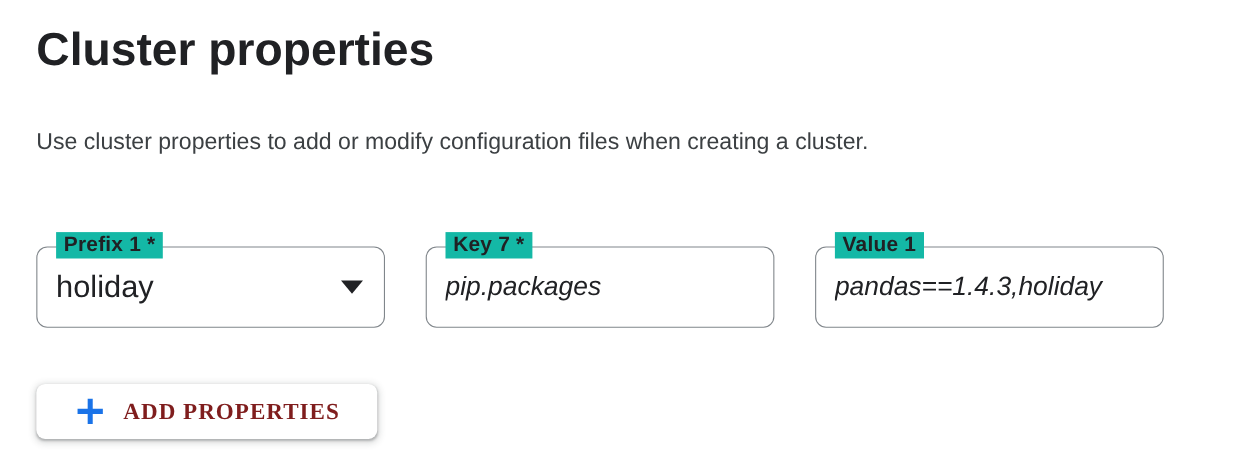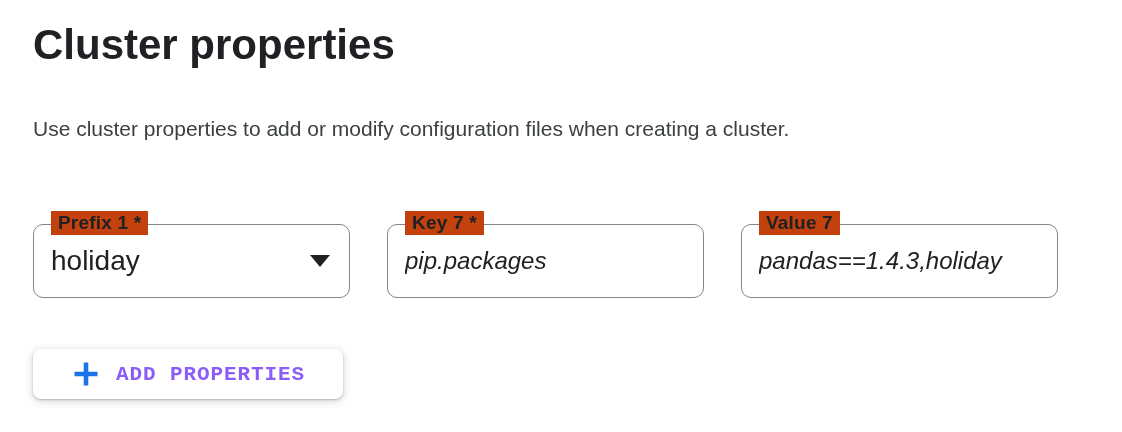--- a/index.html
+++ b/index.html
@@ -39,21 +39,21 @@
     border-radius: 10px;
     background: #ffffff;
     display: flex;
     align-items: center;
     padding: 0 11px 0 17px;
   }
   .field-label {
     position: absolute;
     top: -14px;
     left: 17px;
-    background: #c2410c;
+    background: #14b8a6;
     padding: 0 7px;
     font-size: 19px;
     font-weight: 700;
     line-height: 24px;
     color: #202124;
     letter-spacing: 0.2px;
     white-space: nowrap;
   }
   .field-value {
     font-size: 28px;
@@ -87,22 +87,22 @@
     height: 50px;
     border: none;
     border-radius: 8px;
     background: #ffffff;
     box-shadow: 0 1px 2px rgba(60,64,67,0.30), 0 2px 6px 2px rgba(60,64,67,0.15);
     display: inline-flex;
     align-items: center;
     justify-content: center;
     gap: 15px;
     cursor: pointer;
-    color: #8b5cf6;
-    font-family: Liberation Mono, monospace;
+    color: #7f1d1d;
+    font-family: Liberation Serif, serif;
     font-size: 21px;
     font-weight: 700;
     letter-spacing: 0.9px;
   }
   .plus-icon { display: block; }
 </style>
 </head>
 <body>
 
 <div class="page">
@@ -118,21 +118,21 @@
       <span class="field-value">holiday</span>
       <span class="dropdown-arrow"></span>
     </div>
 
     <div class="field">
       <span class="field-label">Key 7 *</span>
       <input type="text" value="pip.packages" style="">
     </div>
 
     <div class="field">
-      <span class="field-label">Value 7</span>
+      <span class="field-label">Value 1</span>
       <input type="text" value="pandas==1.4.3,holiday" style="">
     </div>
 
   </div>
 
   <button class="add-btn">
     <svg class="plus-icon" width="30" height="30" viewBox="0 0 30 30" aria-hidden="true">
       <path d="M15 3.5 V26.5 M3.5 15 H26.5" stroke="#1a73e8" stroke-width="4.6" fill="none"></path>
     </svg>
     <span>ADD PROPERTIES</span>

